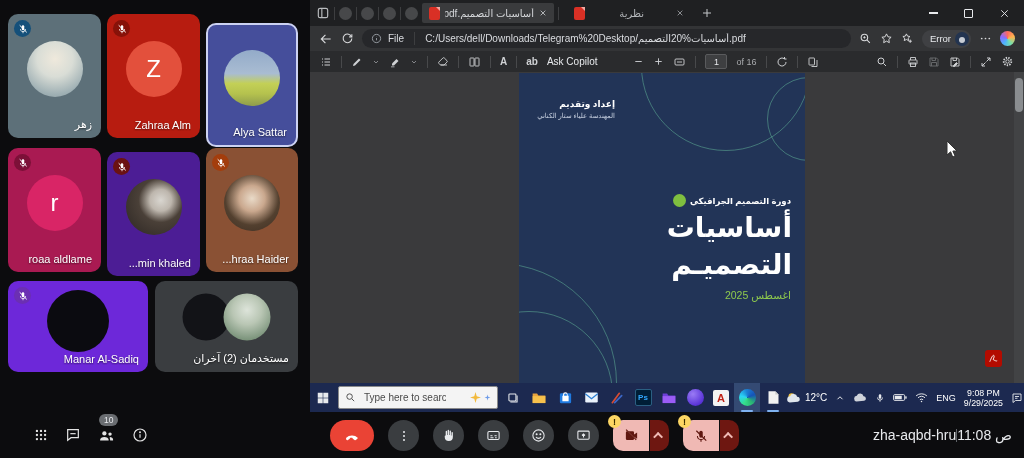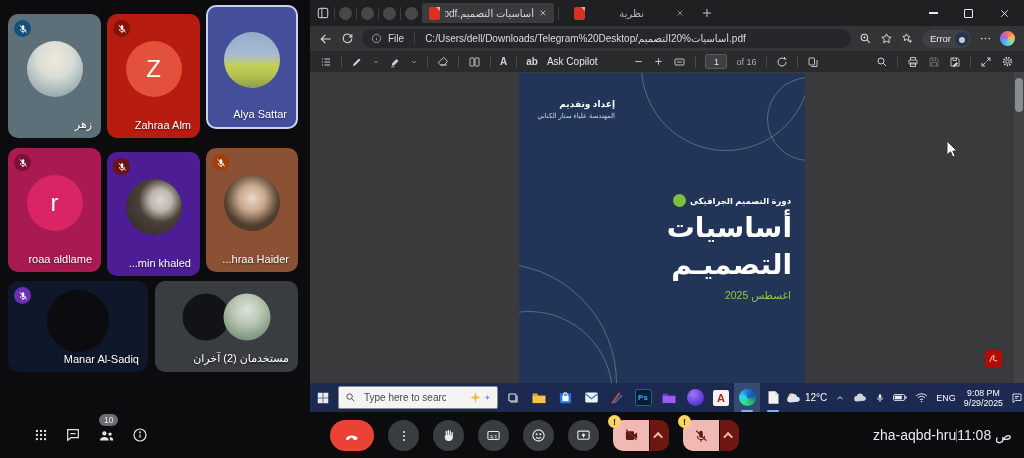--- a/index.html
+++ b/index.html
@@ -3,25 +3,25 @@
 <meta charset="utf-8">
 <style>
   html,body{margin:0;padding:0;background:#000;}
   *{box-sizing:border-box;font-family:"Liberation Sans","DejaVu Sans",sans-serif;}
   #screen{position:relative;width:1024px;height:458px;background:#0c0c0e;overflow:hidden;}
 
   
   .tile{position:absolute;border-radius:10px;overflow:hidden;}
   #t1{left:8px;top:14px;width:93px;height:124px;background:#5d7079;}
   #t2{left:107px;top:14px;width:93px;height:124px;background:#b71c10;}
-  #t3{left:206px;top:5px;width:92px;height:124px;background:#454e9b;border:2px solid #ccd2f2;}
+  #t3{left:206px;top:23px;width:92px;height:124px;background:#454e9b;border:2px solid #ccd2f2;}
   #t4{left:8px;top:148px;width:93px;height:124px;background:#a91a52;}
   #t5{left:107px;top:152px;width:93px;height:124px;background:#4c1d95;}
   #t6{left:206px;top:148px;width:92px;height:124px;background:#8a5134;}
-  #t7{left:8px;top:281px;width:140px;height:91px;background:#0f172a;}
+  #t7{left:8px;top:281px;width:140px;height:91px;background:#6d28d9;}
   #t8{left:155px;top:281px;width:143px;height:91px;background:#3a3d40;}
   .av{position:absolute;left:50%;top:44%;transform:translate(-50%,-50%);width:56px;height:56px;border-radius:50%;}
   .avinit{display:flex;align-items:center;justify-content:center;color:#fff;font-size:24px;}
   .av1{background:radial-gradient(circle at 50% 32%,#efe9dc 0%,#d9ddd6 38%,#9fb0b4 75%,#87989e 100%);}
   .ic2{background:#e3503c;}
   .av3{background:linear-gradient(180deg,#93abc9 0%,#a9bcd2 42%,#c3d056 60%,#b5c24e 78%,#8e9c4c 100%);}
   .ic4{background:#d92566;}
   .av5{background:radial-gradient(circle at 62% 38%,#d9d6d0 0%,#bdb6ad 22%,#4a4038 45%,#2b2522 100%);}
   .av6{background:radial-gradient(circle at 50% 42%,#e9dac8 0%,#caa88e 30%,#53402f 62%,#3c2d22 100%);}
   .av7{width:62px;height:62px;background:#0b0b10;}

